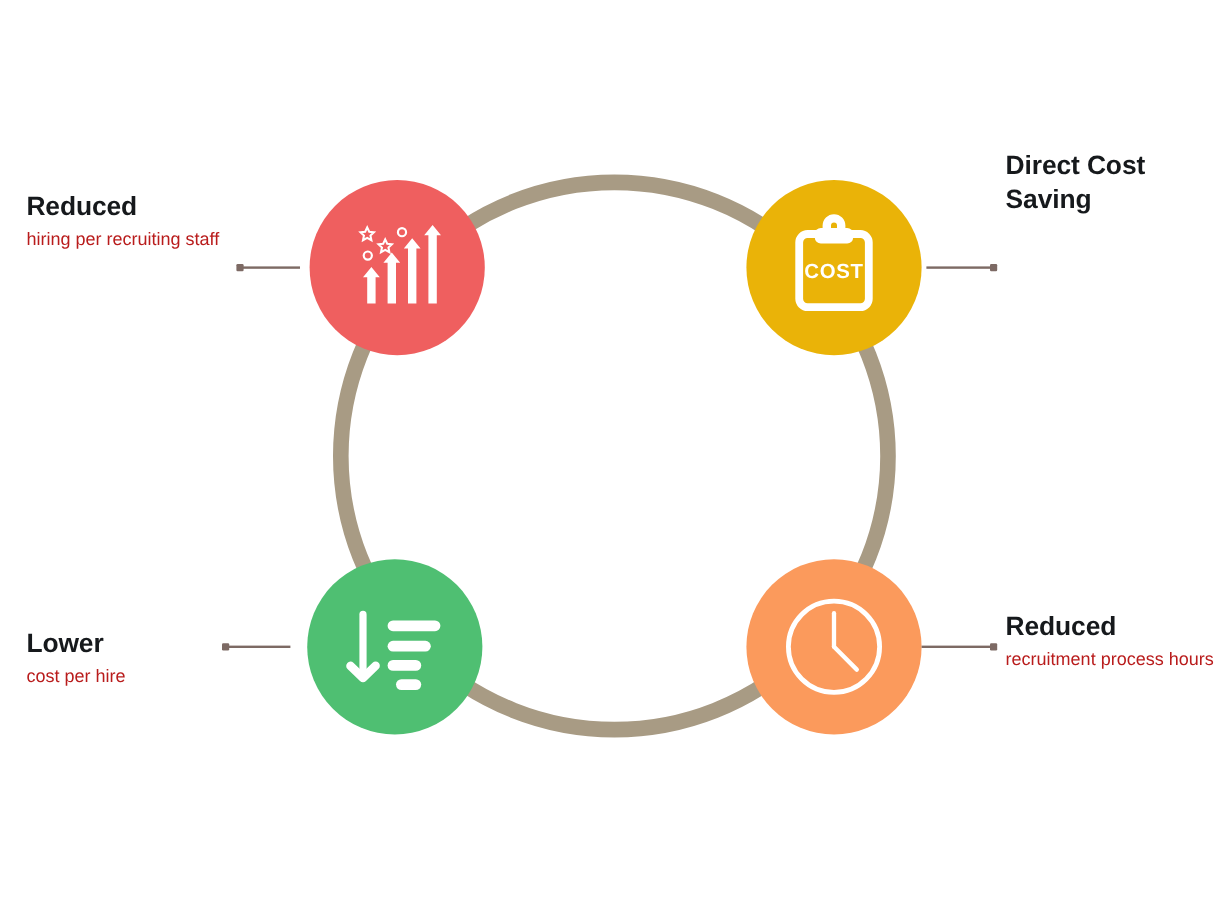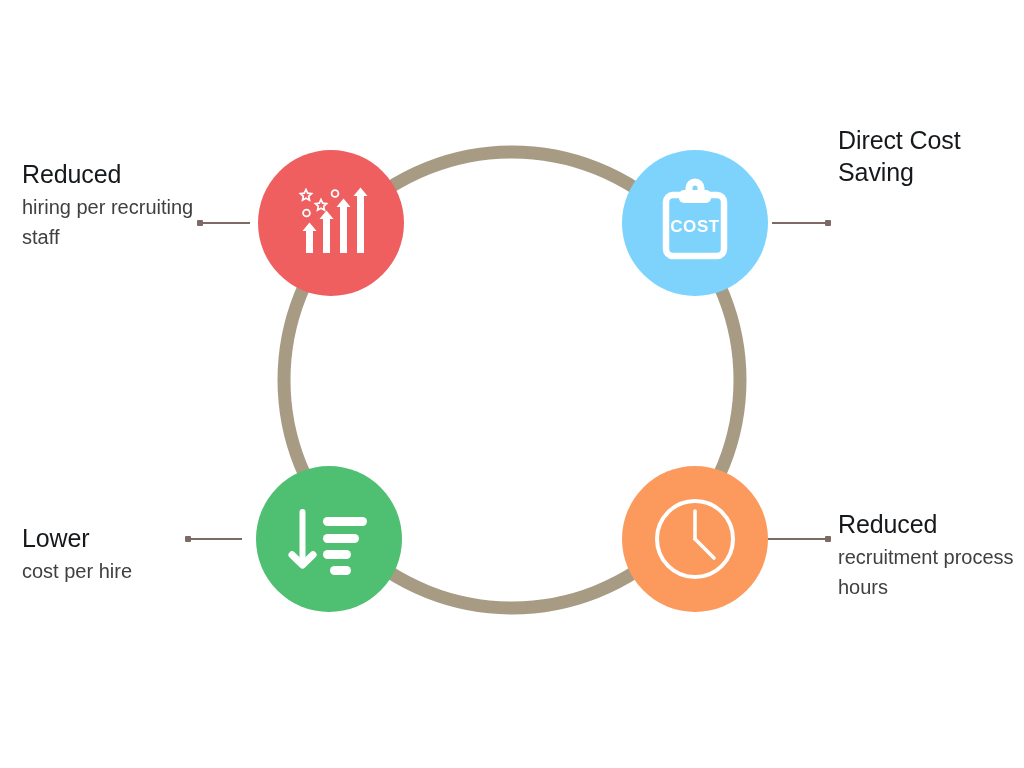--- a/index.html
+++ b/index.html
@@ -48,31 +48,31 @@
   #node-directcost { left: 622px; top: 150px; }
   #node-lower      { left: 256px; top: 466px; }
   #node-reduced    { left: 622px; top: 466px; }
 
   
   .label-block {
     position: absolute;
     box-sizing: border-box;
   }
   .label-title {
-    font-weight: normal;
-    font-size: 25px;
+    font-weight: bold;
+    font-size: 22px;
     line-height: 1.28;
     color: #16191c;
     margin: 0 0 3px 0;
     letter-spacing: -0.1px;
   }
   .label-body {
-    font-size: 20px;
+    font-size: 15px;
     line-height: 1.49;
-    color: #404040;
+    color: #b91c1c;
     margin: 0;
     font-weight: normal;
   }
 
   #label-enhanced   { left: 22px;  top: 158px;  width: 190px; }
   #label-lower      { left: 22px;  top: 522px;  width: 190px; }
   #label-directcost { left: 838px; top: 124px;  width: 178px; }
   #label-reduced    { left: 838px; top: 508px;  width: 178px; }
 
   
@@ -122,21 +122,21 @@
 
         <path d="M38 24.5 l1.7 3.6 3.9 .5 -2.9 2.7 .8 3.9 -3.5-1.9 -3.5 1.9 .8-3.9 -2.9-2.7 3.9-.5 z" fill="none" stroke="#ffffff" stroke-width="1.7"></path>
 
         <circle cx="52" cy="18.5" r="3.4" fill="none" stroke="#ffffff" stroke-width="1.8"></circle>
 
         <circle cx="23.5" cy="38" r="3.4" fill="none" stroke="#ffffff" stroke-width="1.8"></circle>
       </g>
     </svg>
   </div>
 
-  <div class="node" id="node-directcost" style="background:#7dd3fc;">
+  <div class="node" id="node-directcost" style="background:#eab308;">
     <svg width="92" height="92" viewBox="0 0 92 92">
       <g fill="none" stroke="#ffffff" stroke-width="6.5" stroke-linecap="round" stroke-linejoin="round">
 
         <path d="M32 18 H24 a7 7 0 0 0 -7 7 V72 a7 7 0 0 0 7 7 H68 a7 7 0 0 0 7 -7 V25 a7 7 0 0 0 -7 -7 H60"></path>
       </g>
 
       <g fill="#ffffff">
         <rect x="30" y="13" width="32" height="13" rx="5"></rect>
         <path d="M46 1.5 a9.5 9.5 0 0 1 9.5 9.5 v5 h-7 v-5 a2.5 2.5 0 0 0 -2.5 -2.5 a2.5 2.5 0 0 0 -2.5 2.5 v5 h-7 v-5 A9.5 9.5 0 0 1 46 1.5 z"></path>
       </g>

